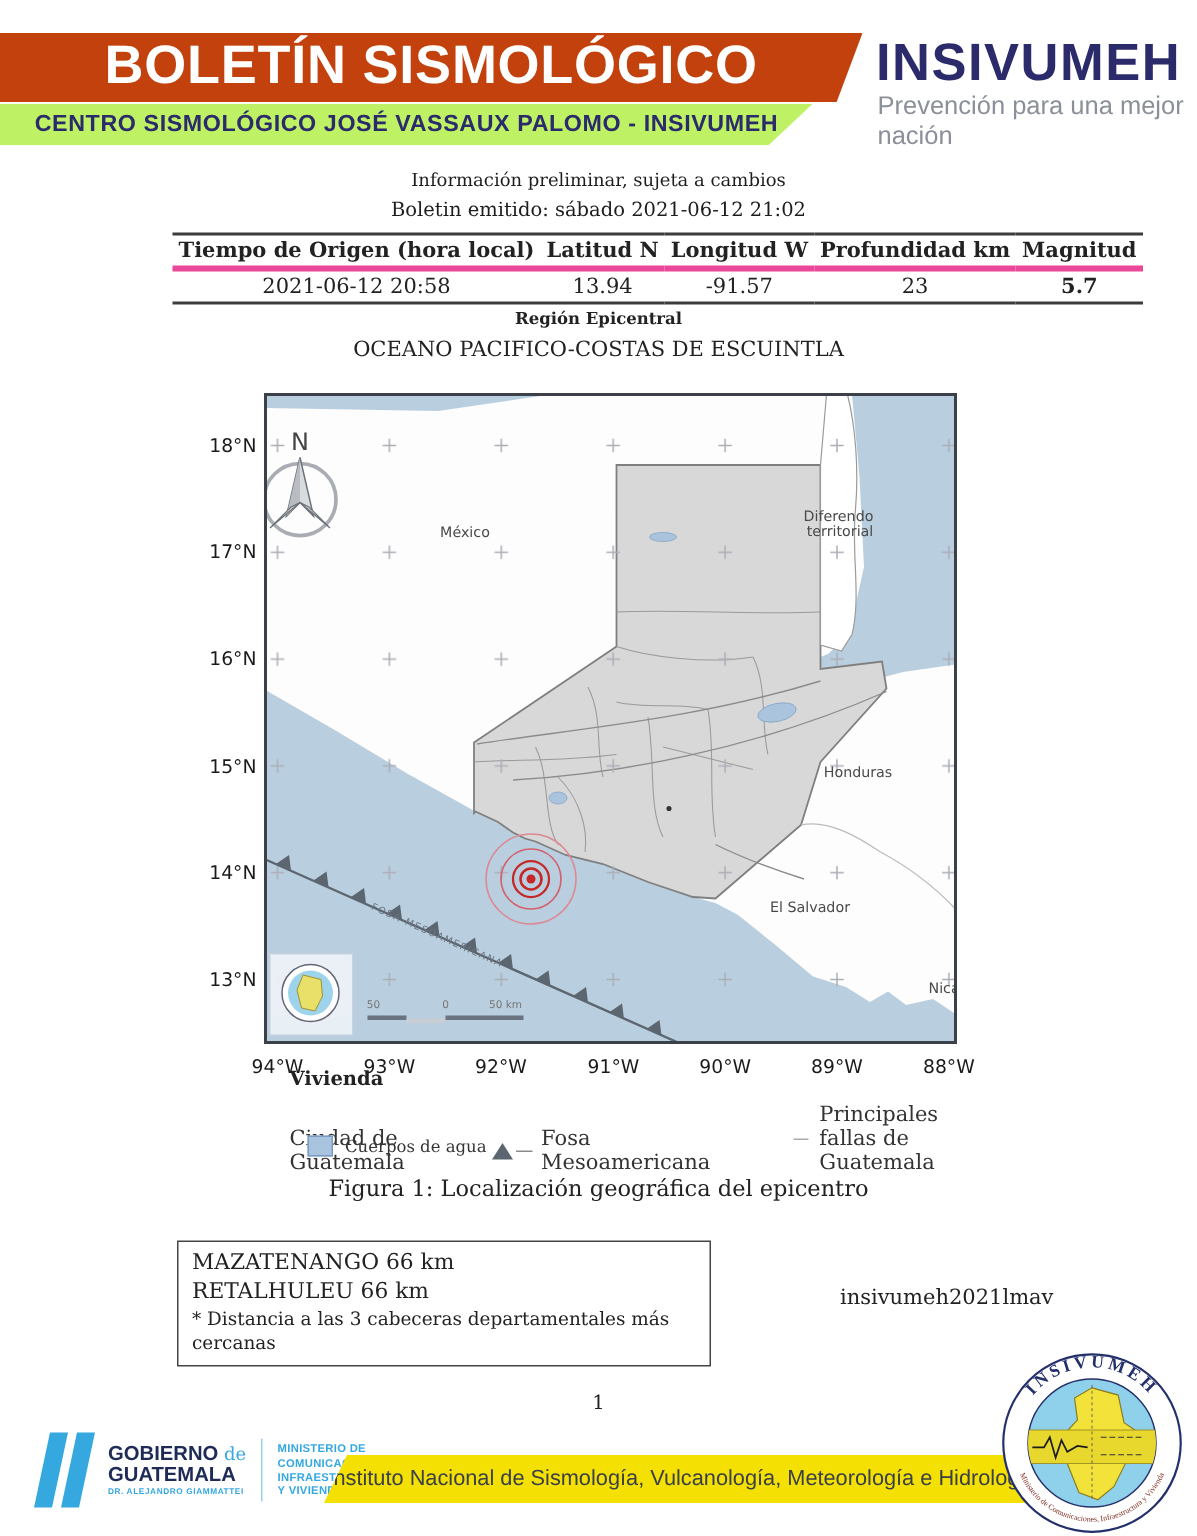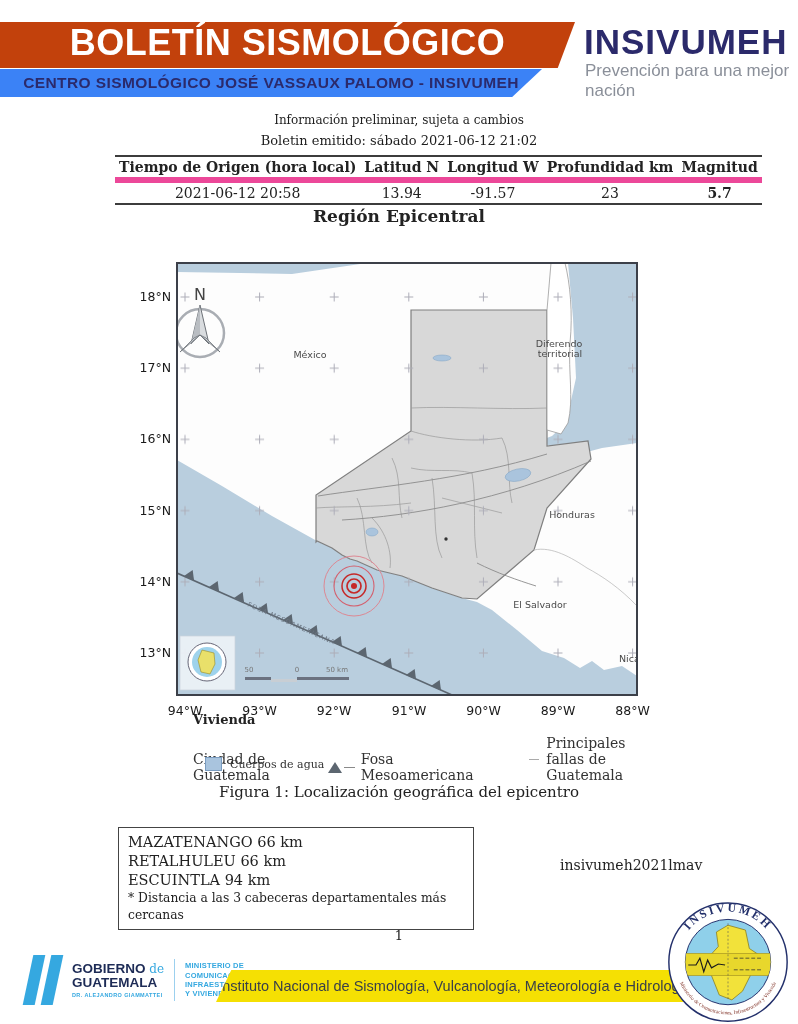--- a/index.html
+++ b/index.html
@@ -10,41 +10,41 @@
   
   .banner-navy{left:0;top:22px;width:575px;height:46px;background:#c2410c;
     clip-path:polygon(0 0,100% 0,97% 100%,0 100%);
     display:flex;align-items:flex-start;justify-content:center;
     font-family:"Liberation Sans",sans-serif;font-weight:bold;font-size:36px;
     color:#fff;letter-spacing:.5px;}
   .brand-name{left:584px;top:24px;font-family:"Liberation Sans",sans-serif;
     font-weight:bold;font-size:35px;color:#2b2a6b;letter-spacing:1px;line-height:1;}
   .brand-slogan{left:585px;top:61px;font-family:"Liberation Sans",sans-serif;
     font-size:17px;color:#8a8f99;}
-  .banner-yellow{left:0;top:69px;width:542px;height:28px;background:#3b82f6;
+  .banner-yellow{left:0;top:69px;width:542px;height:28px;background:#bef264;
     clip-path:polygon(0 0,100% 0,94.5% 100%,0 100%);
     display:flex;align-items:center;justify-content:center;
     font-family:"Liberation Sans",sans-serif;font-weight:bold;font-size:15.5px;
     color:#2b2a6b;letter-spacing:.4px;}
 
   
   .notice1{left:0;top:113px;width:798px;text-align:center;font-size:12px;color:#1d1d1d;}
   .notice2{left:0;top:133px;width:798px;text-align:center;font-size:13px;color:#1d1d1d;}
 
   
   .event-table{left:115px;top:155px;width:574px;}
   .event-table table{width:100%;border-collapse:collapse;font-size:14px;}
-  .event-table th{border-top:2px solid #3c3c3c;border-bottom:6px solid #ec4899;
+  .event-table th{border-top:2px solid #3c3c3c;border-bottom:4px solid #ec4899;
     padding:2px 4px;text-align:center;font-weight:bold;white-space:nowrap;margin-left:12px;}
   .event-table td{border-bottom:2px solid #3c3c3c;padding:2px 4px;text-align:center;}
   .mag{font-weight:bold;}
 
   
   .region-heading{left:0;top:206px;width:798px;text-align:center;
-    font-weight:bold;font-size:17px;}
+    font-weight:bold;font-size:11px;}
   .region-name{left:0;top:225px;width:798px;text-align:center;font-size:14px;}
 
   
   .map-wrap{left:132px;top:258px;width:520px;height:470px;}
   .map-svg{width:520px;height:470px;font-family:"DejaVu Sans",sans-serif;}
   .tick{font-size:12.5px;fill:#1a1a1a;}
   .place{font-size:9.5px;fill:#4a4a4a;}
 
   
   .legend-title{left:193px;top:712px;font-weight:bold;font-size:13px;}
@@ -130,20 +130,21 @@
           <td>13.94</td>
           <td>-91.57</td>
           <td>23</td>
           <td class="mag">5.7</td>
         </tr>
       </tbody>
     </table>
   </div>
 
   <div class="abs region-heading">Región Epicentral</div>
+  <div class="abs region-name">OCEANO PACIFICO-COSTAS DE ESCUINTLA</div>
 
   <div class="abs map-wrap">
     <svg class="map-svg" viewBox="0 0 520 470">
       <defs>
         <pattern id="gridCross" x="15.7" y="3.4" width="74.6" height="71.2" patternUnits="userSpaceOnUse">
           <path d="M37.3,31.1 V40.1 M32.8,35.6 H41.8" stroke="#adadb8" stroke-width="1" fill="none"></path>
         </pattern>
         <g id="tooth">
             <polygon points="0,0 11,0 5.5,-9" fill="#5c6670"></polygon>
           </g>
@@ -291,21 +292,20 @@
   <div class="abs legend-row2">
     <span class="water-sq"></span>
     <span>Cuerpos de agua</span>
   </div>
 
   <div class="abs fig-caption">Figura 1: Localización geográfica del epicentro</div>
 
   <div class="abs dist-box">
     <div>MAZATENANGO 66 km</div>
     <div>RETALHULEU 66 km</div>
-    <div>ESCUINTLA 94 km</div>
     <div class="dist-foot">* Distancia a las 3 cabeceras departamentales más cercanas</div>
   </div>
   <div class="abs doc-code">insivumeh2021lmav</div>
 
   <div class="abs page-num">1</div>
 
   <div class="abs gov">
     <span class="gov-bars">
       <span class="gov-bar"></span>
         <span class="gov-bar"></span>

